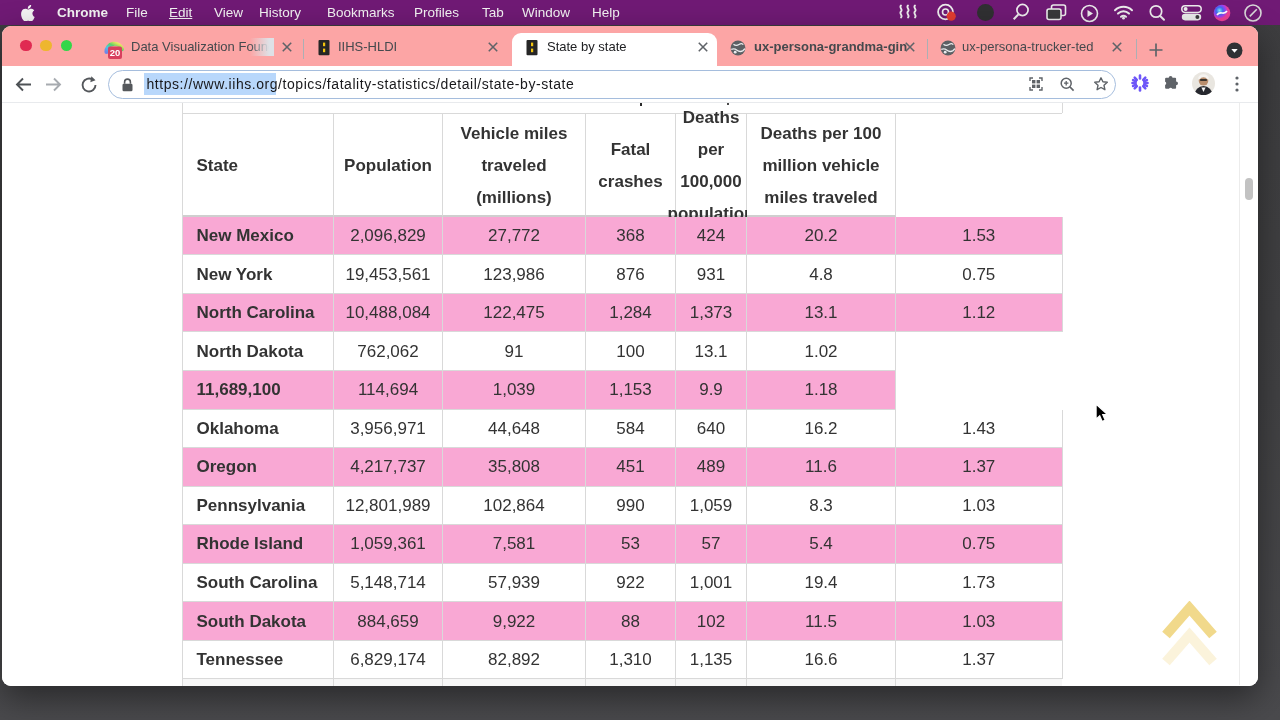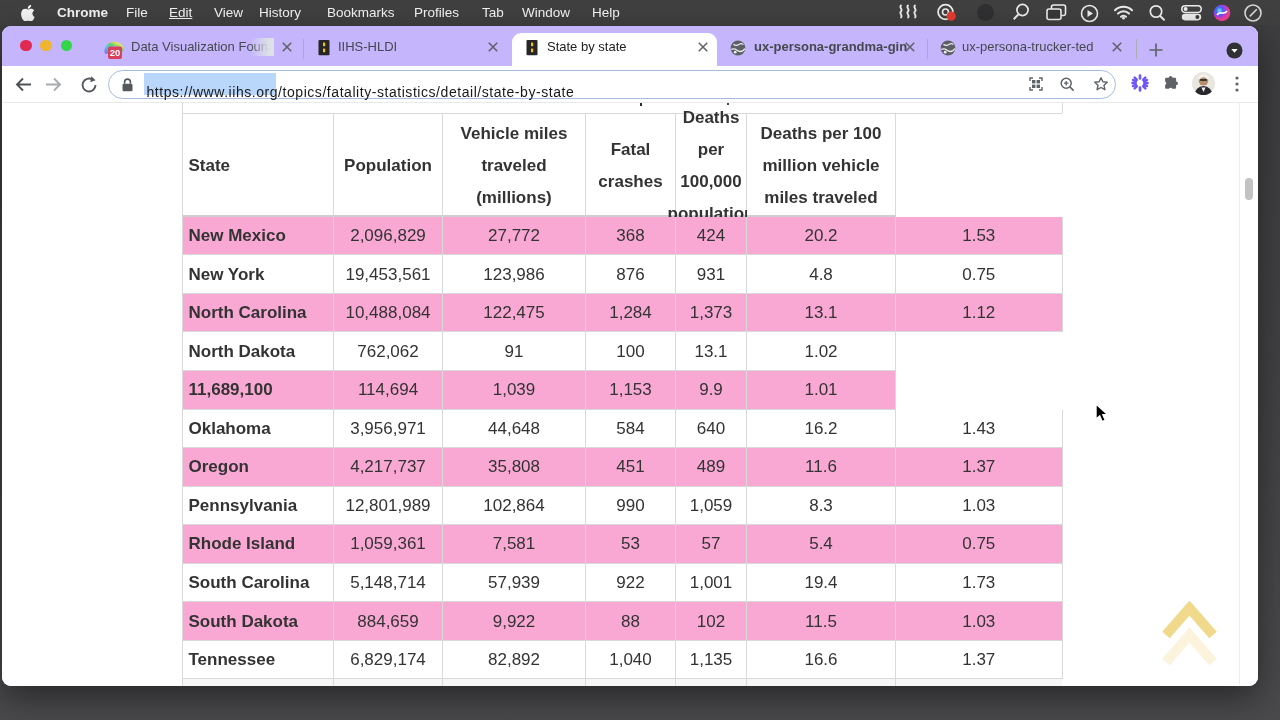--- a/index.html
+++ b/index.html
@@ -1,47 +1,47 @@
 <!DOCTYPE html>
 <html><head>
 <meta charset="utf-8">
 <style>
   * { margin:0; padding:0; box-sizing:border-box; }
   html,body { width:1280px; height:720px; overflow:hidden; }
   body { background:linear-gradient(180deg,#3d3d3f 0%,#424244 55%,#4a4a4d 100%); font-family:"Liberation Sans", sans-serif; position:relative; }
   .abs { position:absolute; }
 
   
-  #menubar { position:absolute; left:0; top:0; width:1280px; height:25px; background:#404040; }
+  #menubar { position:absolute; left:0; top:0; width:1280px; height:25px; background:#701a75; }
   #menubar .mi { position:absolute; top:0; height:25px; line-height:25px; color:#f4f4f4; font-size:13.5px; }
   #menubar .bold { font-weight:700; }
 
   
   #win { position:absolute; left:2px; top:26px; width:1256px; height:659.5px;
          border-radius:9px; background:#fff; box-shadow:0 12px 34px rgba(0,0,0,0.45); overflow:hidden; }
-  #tabstrip { position:absolute; left:0; top:0; width:100%; height:40px; background:#c4b5fd; }
+  #tabstrip { position:absolute; left:0; top:0; width:100%; height:40px; background:#fca5a5; }
   #toolbar { position:absolute; left:0; top:40px; width:100%; height:37px; background:#fff; border-bottom:1px solid #e8eaed; }
   #content { position:absolute; left:0; top:77px; width:100%; height:582.5px; background:#fff; }
 
   .tl { position:absolute; top:13.5px; width:11.5px; height:11.5px; border-radius:50%; }
 
   .tabtitle { position:absolute; top:13px; font-size:13px; line-height:16px; color:#45494d; white-space:nowrap; }
   .tabx { position:absolute; top:15.5px; width:10px; height:10px; }
   .tabsep { position:absolute; top:13px; width:1px; height:20px; background:#abafb4; }
 
   #activetab { position:absolute; left:509.5px; top:7px; width:205.5px; height:33px; background:#fff;
                border-radius:9px 9px 0 0; }
 
   
   #tbl { position:absolute; left:179.5px; top:10px; width:880px; border-top:1px solid #d9d9d9; border-left:1px solid #d9d9d9; }
   .row { display:grid; grid-template-columns:151.5px 109px 143px 90px 71px 149px 166.5px; }
   .row > div { border-right:1px solid #d9d9d9; border-bottom:1px solid #d9d9d9;
                display:flex; align-items:center; justify-content:center; text-align:center;
                font-size:17px; color:#333; background:#fff; line-height:21px; }
-  .row > div:first-child { justify-content:flex-start; padding-left:6px; font-weight:700; text-align:center; }
+  .row > div:first-child { justify-content:flex-start; padding-left:14px; font-weight:700; text-align:center; }
   .hdr > div { font-weight:700; line-height:32px; height:102.8px; padding-top:3px; border-bottom:2px solid #cfcfcf; }
   .dr > div { height:38.55px; }
   .odd > div { background:#f9a8d4; }
 </style>
 </head>
 <body>
 
 <div id="menubar">
   <svg class="abs" style="left:21px; top:5px;" width="14" height="16" viewBox="0 0 14 16">
     <path fill="#f4f4f4" d="M11.4 8.6c0-2.1 1.7-3.1 1.8-3.2-1-1.4-2.5-1.6-3-1.6-1.3-.1-2.5.75-3.2.75-.7 0-1.7-.73-2.8-.71-1.4 0-2.7.84-3.4 2.1-1.5 2.6-.4 6.4 1 8.5.7 1 1.5 2.2 2.6 2.1 1-.04 1.4-.67 2.7-.67 1.3 0 1.6.67 2.8.65 1.1-.02 1.9-1 2.6-2.1.8-1.2 1.1-2.3 1.1-2.4-.02-.01-2.2-.83-2.2-3.4zM9.3 2.4c.6-.7 1-1.7.85-2.6-.85.03-1.9.57-2.5 1.3-.55.63-1 1.6-.9 2.6.95.07 1.9-.48 2.55-1.3z"></path>
@@ -213,21 +213,21 @@
       <path d="M15.5 9 A6.5 6.5 0 1 1 12.6 3.6" stroke="#54575b" stroke-width="1.9" fill="none"></path>
       <path d="M10.8 0.6 L15.6 3.8 L10.8 6.6 Z" fill="#54575b" transform="rotate(10 13 3.6)"></path>
     </svg>
 
     <div class="abs" style="left:105.5px; top:3.5px; width:1008.5px; height:29px; border-radius:15px; border:1.5px solid #a5bddd; background:#fff;"></div>
     <svg class="abs" style="left:120px; top:12px;" width="11" height="14" viewBox="0 0 11 14">
       <rect x="0.5" y="5.7" width="10" height="7.6" rx="1.4" fill="#55585c"></rect>
       <path d="M2.6 5.7 V4 a2.9 2.9 0 0 1 5.8 0 V5.7" stroke="#55585c" stroke-width="1.6" fill="none"></path>
     </svg>
     <div class="abs" style="left:142px; top:6.5px; width:131.5px; height:22.5px; background:#b8d7fb;"></div>
-    <span class="abs" style="left:144.5px; top:8px; height:36px; line-height:36px; font-size:14px; letter-spacing:0.55px; color:#18181b;">https://www.iihs.org/topics/fatality-statistics/detail/state-by-state</span>
+    <span class="abs" style="left:144.5px; top:0; height:36px; line-height:36px; font-size:14px; letter-spacing:0.55px; color:#18181b;">https://www.iihs.org/topics/fatality-statistics/detail/state-by-state</span>
 
     <svg class="abs" style="left:1027px; top:11px;" width="14" height="14" viewBox="0 0 14 14">
       <g fill="#5f6368">
         <rect x="3" y="3" width="3.4" height="3.4"></rect>
           <rect x="7.6" y="3" width="3.4" height="3.4"></rect>
         <rect x="3" y="7.6" width="3.4" height="3.4"></rect>
           <rect x="7.6" y="7.6" width="3.4" height="3.4"></rect>
       </g>
       <path d="M1 4 V1 H4 M10 1 H13 V4 M13 10 V13 H10 M4 13 H1 V10" stroke="#5f6368" stroke-width="1.4" fill="none"></path>
     </svg>
@@ -335,21 +335,21 @@
           <div>100</div>
           <div>13.1</div>
           <div>1.02</div>
         </div>
       <div class="row dr odd">
           <div>11,689,100</div>
           <div>114,694</div>
           <div>1,039</div>
           <div>1,153</div>
           <div>9.9</div>
-          <div>1.01</div>
+          <div>1.18</div>
         </div>
       <div class="row dr">
           <div>Oklahoma</div>
           <div>3,956,971</div>
           <div>44,648</div>
           <div>584</div>
           <div>640</div>
           <div>16.2</div>
           <div>1.43</div>
         </div>
@@ -395,21 +395,21 @@
           <div>9,922</div>
           <div>88</div>
           <div>102</div>
           <div>11.5</div>
           <div>1.03</div>
         </div>
       <div class="row dr">
           <div>Tennessee</div>
           <div>6,829,174</div>
           <div>82,892</div>
-          <div>1,040</div>
+          <div>1,310</div>
           <div>1,135</div>
           <div>16.6</div>
           <div>1.37</div>
         </div>
       <div class="row dr" style="height:7px; overflow:hidden;">
           <div style="background:#f7f7f7;"></div>
           <div style="background:#f7f7f7;"></div>
           <div style="background:#f7f7f7;"></div>
           <div style="background:#f7f7f7;"></div>
           <div style="background:#f7f7f7;"></div>

